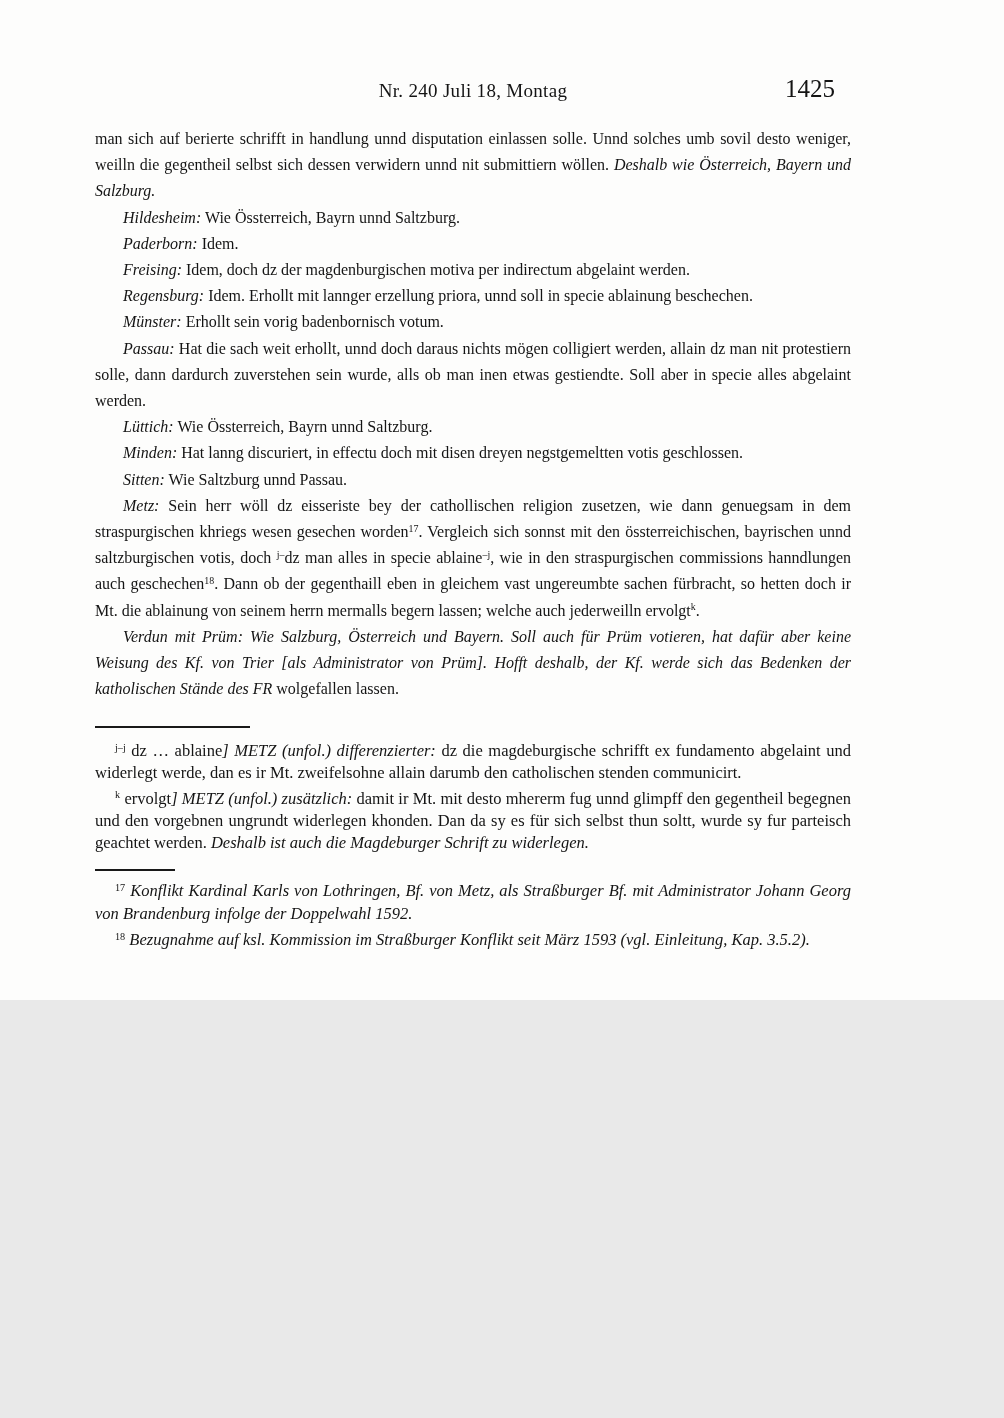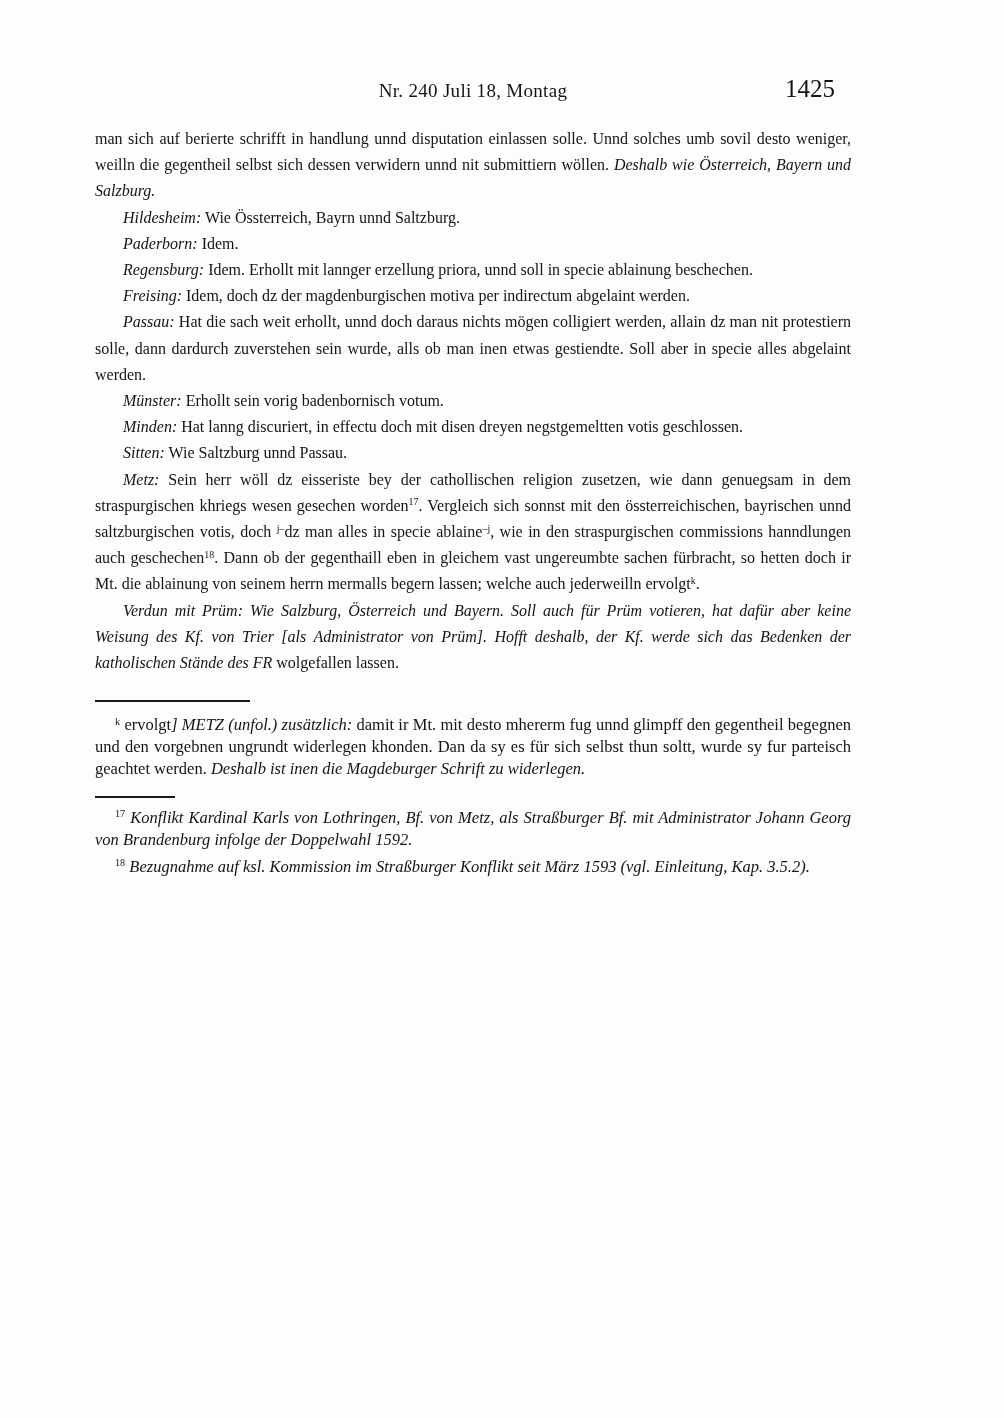--- a/index.html
+++ b/index.html
@@ -1,20 +1,20 @@
 <!DOCTYPE html>
 <html lang="de"><head>
 <meta charset="utf-8">
 <style>
   html, body { margin: 0; padding: 0; }
   body { background: #e9e9e9; }
   .page {
     position: relative;
     width: 1004px;
-    height: 1418px;
+    height: 1000px;
     margin: 0 auto;
     background: #fdfdfc;
     color: #141414;
     font-family: "Liberation Serif", "DejaVu Serif", serif;
     overflow: hidden;
   }
   .content {
     position: absolute;
     left: 95px;
     top: 80px;
@@ -84,34 +84,36 @@
 
     <div class="running-head">
       <span class="running-title">Nr. 240 Juli 18, Montag</span>
       <span class="page-number">1425</span>
     </div>
 
     <div class="body-text">
       <p class="no-indent"><span>man sich auf berierte schrifft in handlung unnd disputation einlassen solle. Unnd solches umb sovil desto weniger, weilln die gegentheil selbst sich dessen verwidern unnd nit submittiern wöllen. </span><span class="it">Deshalb wie Österreich, Bayern und Salzburg.</span></p>
       <p><span class="it">Hildesheim:</span><span> Wie Össterreich, Bayrn unnd Saltzburg.</span></p>
       <p><span class="it">Paderborn:</span><span> Idem.</span></p>
+      <p><span class="it">Freising:</span><span> Idem, doch dz der magdenburgischen motiva per indirectum abgelaint werden.</span></p>
       <p><span class="it">Regensburg:</span><span> Idem. Erhollt mit lannger erzellung priora, unnd soll in specie ablainung beschechen.</span></p>
-      <p><span class="it">Freising:</span><span> Idem, doch dz der magdenburgischen motiva per indirectum abgelaint werden.</span></p>
+      <p><span class="it">Münster:</span><span> Erhollt sein vorig badenbornisch votum.</span></p>
       <p><span class="it">Passau:</span><span> Hat die sach weit erhollt, unnd doch daraus nichts mögen colligiert werden, allain dz man nit protestiern solle, dann dardurch zuverstehen sein wurde, alls ob man inen etwas gestiendte. Soll aber in specie alles abgelaint werden.</span></p>
-      <p><span class="it">Münster:</span><span> Erhollt sein vorig badenbornisch votum.</span></p>
+      <p><span class="it">Lüttich:</span><span> Wie Össterreich, Bayrn unnd Saltzburg.</span></p>
       <p><span class="it">Minden:</span><span> Hat lanng discuriert, in effectu doch mit disen dreyen negstgemeltten votis geschlossen.</span></p>
       <p><span class="it">Sitten:</span><span> Wie Saltzburg unnd Passau.</span></p>
       <p><span class="it">Metz:</span><span> Sein herr wöll dz eisseriste bey der cathollischen religion zusetzen, wie dann genuegsam in dem straspurgischen khriegs wesen gesechen worden</span><sup>17</sup><span>. Vergleich sich sonnst mit den össterreichischen, bayrischen unnd saltzburgischen votis, doch </span><sup>j–</sup><span>dz man alles in specie ablaine</span><sup>–j</sup><span>, wie in den straspurgischen commissions hanndlungen auch geschechen</span><sup>18</sup><span>. Dann ob der gegenthaill eben in gleichem vast ungereumbte sachen fürbracht, so hetten doch ir Mt. die ablainung von seinem herrn mermalls begern lassen; welche auch jederweilln ervolgt</span><sup>k</sup><span>.</span></p>
       <p><span class="it">Verdun mit Prüm: Wie Salzburg, Österreich und Bayern. Soll auch für Prüm votieren, hat dafür aber keine Weisung des Kf. von Trier [als Administrator von Prüm]. Hofft deshalb, der Kf. werde sich das Bedenken der katholischen Stände des FR</span><span> wolgefallen lassen.</span></p>
     </div>
 
     <div class="rule-apparatus"></div>
 
     <div class="apparatus">
-      <p><sup>k</sup><span> ervolgt</span><span class="it">] METZ (unfol.) zusätzlich:</span><span> damit ir Mt. mit desto mhererm fug unnd glimpff den gegentheil begegnen und den vorgebnen ungrundt widerlegen khonden. Dan da sy es für sich selbst thun soltt, wurde sy fur parteisch geachtet werden. </span><span class="it">Deshalb ist inen die Magdeburger Schrift zu widerlegen.</span></p>
+      <p><sup>j–j</sup><span> dz … ablaine</span><span class="it">] METZ (unfol.) differenzierter:</span><span> dz die magdeburgische schrifft ex fundamento abgelaint und widerlegt werde, dan es ir Mt. zweifelsohne allain darumb den catholischen stenden communicirt.</span></p>
+      <p><sup>k</sup><span> ervolgt</span><span class="it">] METZ (unfol.) zusätzlich:</span><span> damit ir Mt. mit desto mhererm fug unnd glimpff den gegentheil begegnen und den vorgebnen ungrundt widerlegen khonden. Dan da sy es für sich selbst thun soltt, wurde sy fur parteisch geachtet werden. </span><span class="it">Deshalb ist auch die Magdeburger Schrift zu widerlegen.</span></p>
     </div>
 
     <div class="rule-commentary"></div>
 
     <div class="commentary">
       <p><sup>17</sup><span class="it"> Konflikt Kardinal Karls von Lothringen, Bf. von Metz, als Straßburger Bf. mit Administrator Johann Georg von Brandenburg infolge der Doppelwahl 1592.</span></p>
       <p><sup>18</sup><span class="it"> Bezugnahme auf ksl. Kommission im Straßburger Konflikt seit März 1593 (vgl. Einleitung, Kap. 3.5.2).</span></p>
     </div>
 
   </div>

